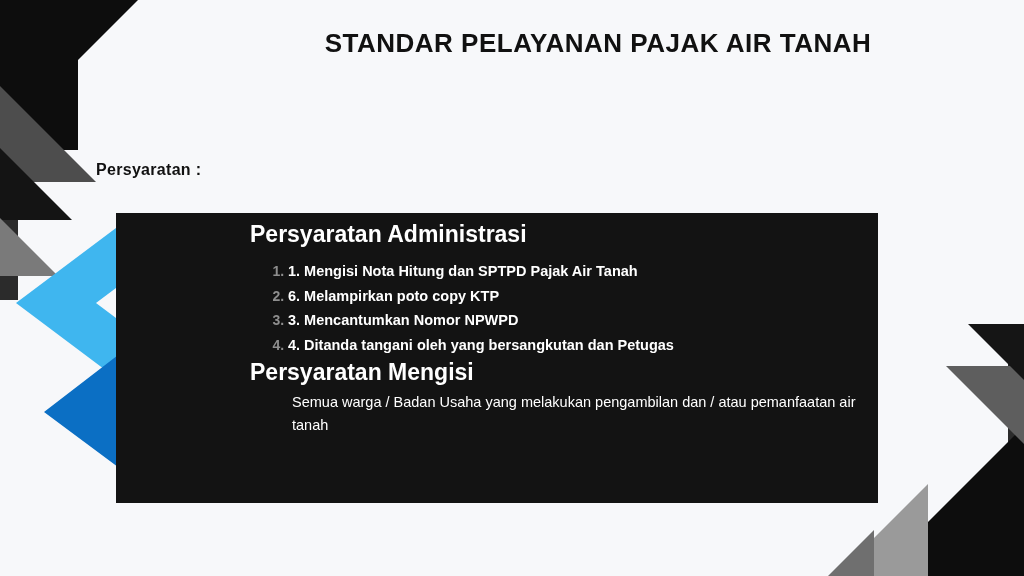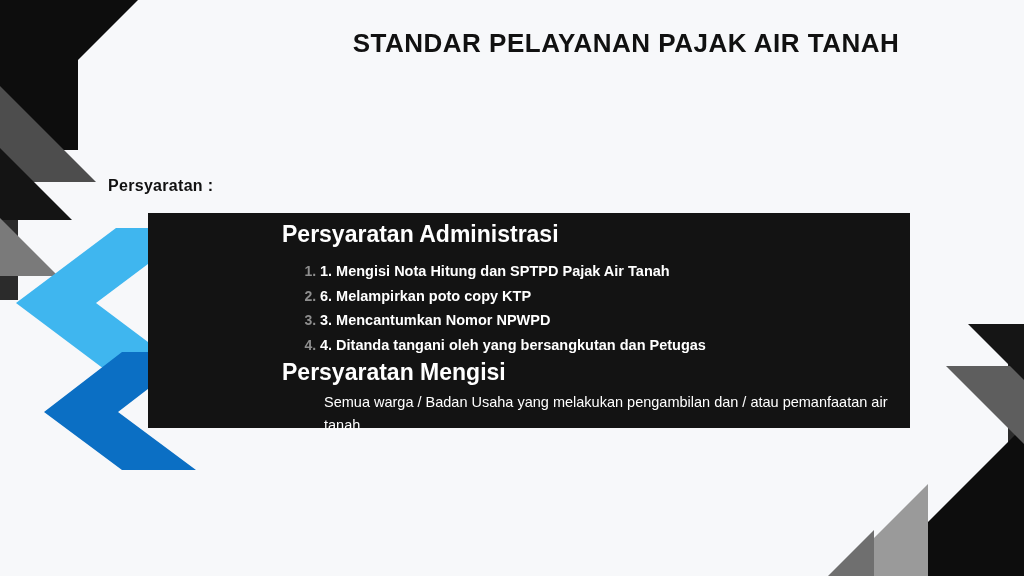--- a/index.html
+++ b/index.html
@@ -103,49 +103,47 @@
   .br-gray-3 {
     right: 150px; bottom: 0;
     width: 0; height: 0;
     border-right: 46px solid #6f6f6f;
     border-top: 46px solid transparent;
   }
 
   
   .slide-title {
     position: absolute;
-    left: 256px;
+    left: 228px;
     top: 28px;
     width: 740px;
     text-align: center;
     font-size: 26px;
     font-weight: bold;
     letter-spacing: 0.5px;
     color: #111111;
   }
 
   .subtitle {
     position: absolute;
-    left: 108px;
+    left: 96px;
     top: 161px;
     font-size: 16px;
     font-weight: bold;
     color: #111111;
     letter-spacing: 0.3px;
-    margin-top: 16px;
   }
 
   .panel {
     position: absolute;
     left: 116px;
     top: 213px;
     width: 762px;
-    height: 215px;
+    height: 290px;
     background: #131313;
-    margin-left: 32px;
   }
 
   .panel-inner {
     position: absolute;
     left: 0; top: 0;
     width: 100%;
     height: 100%;
   }
 
   .sec-head {

